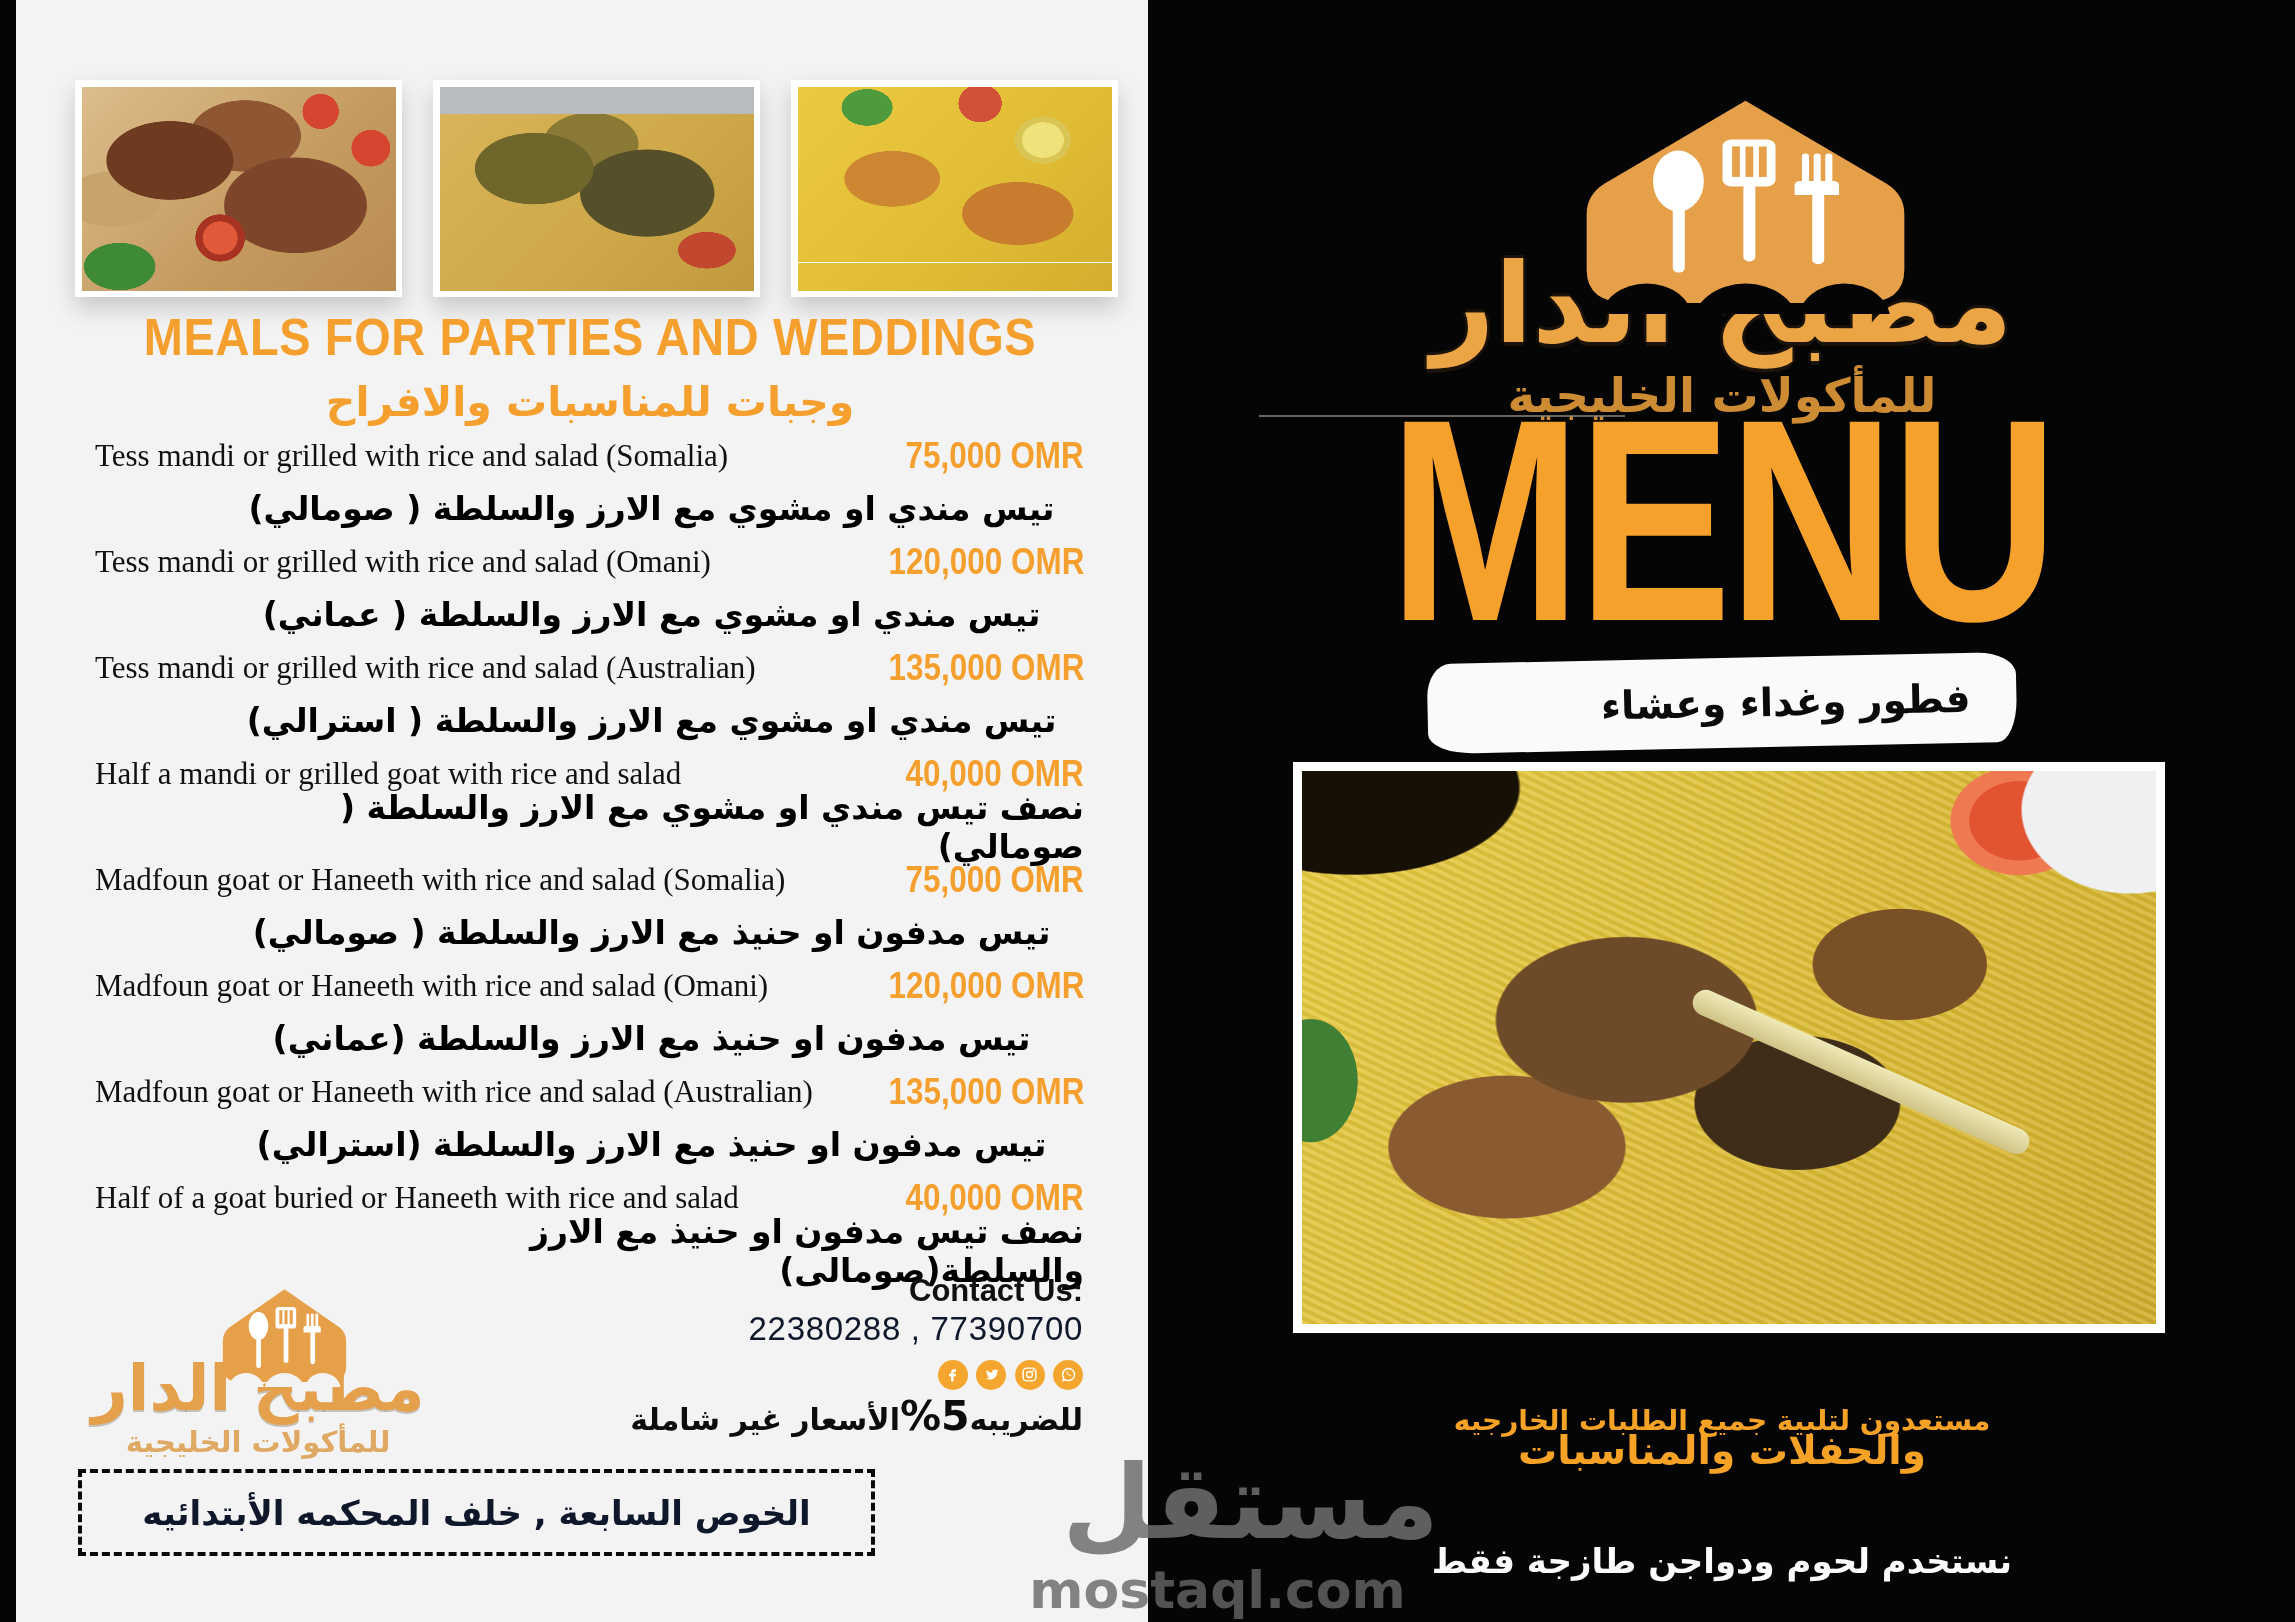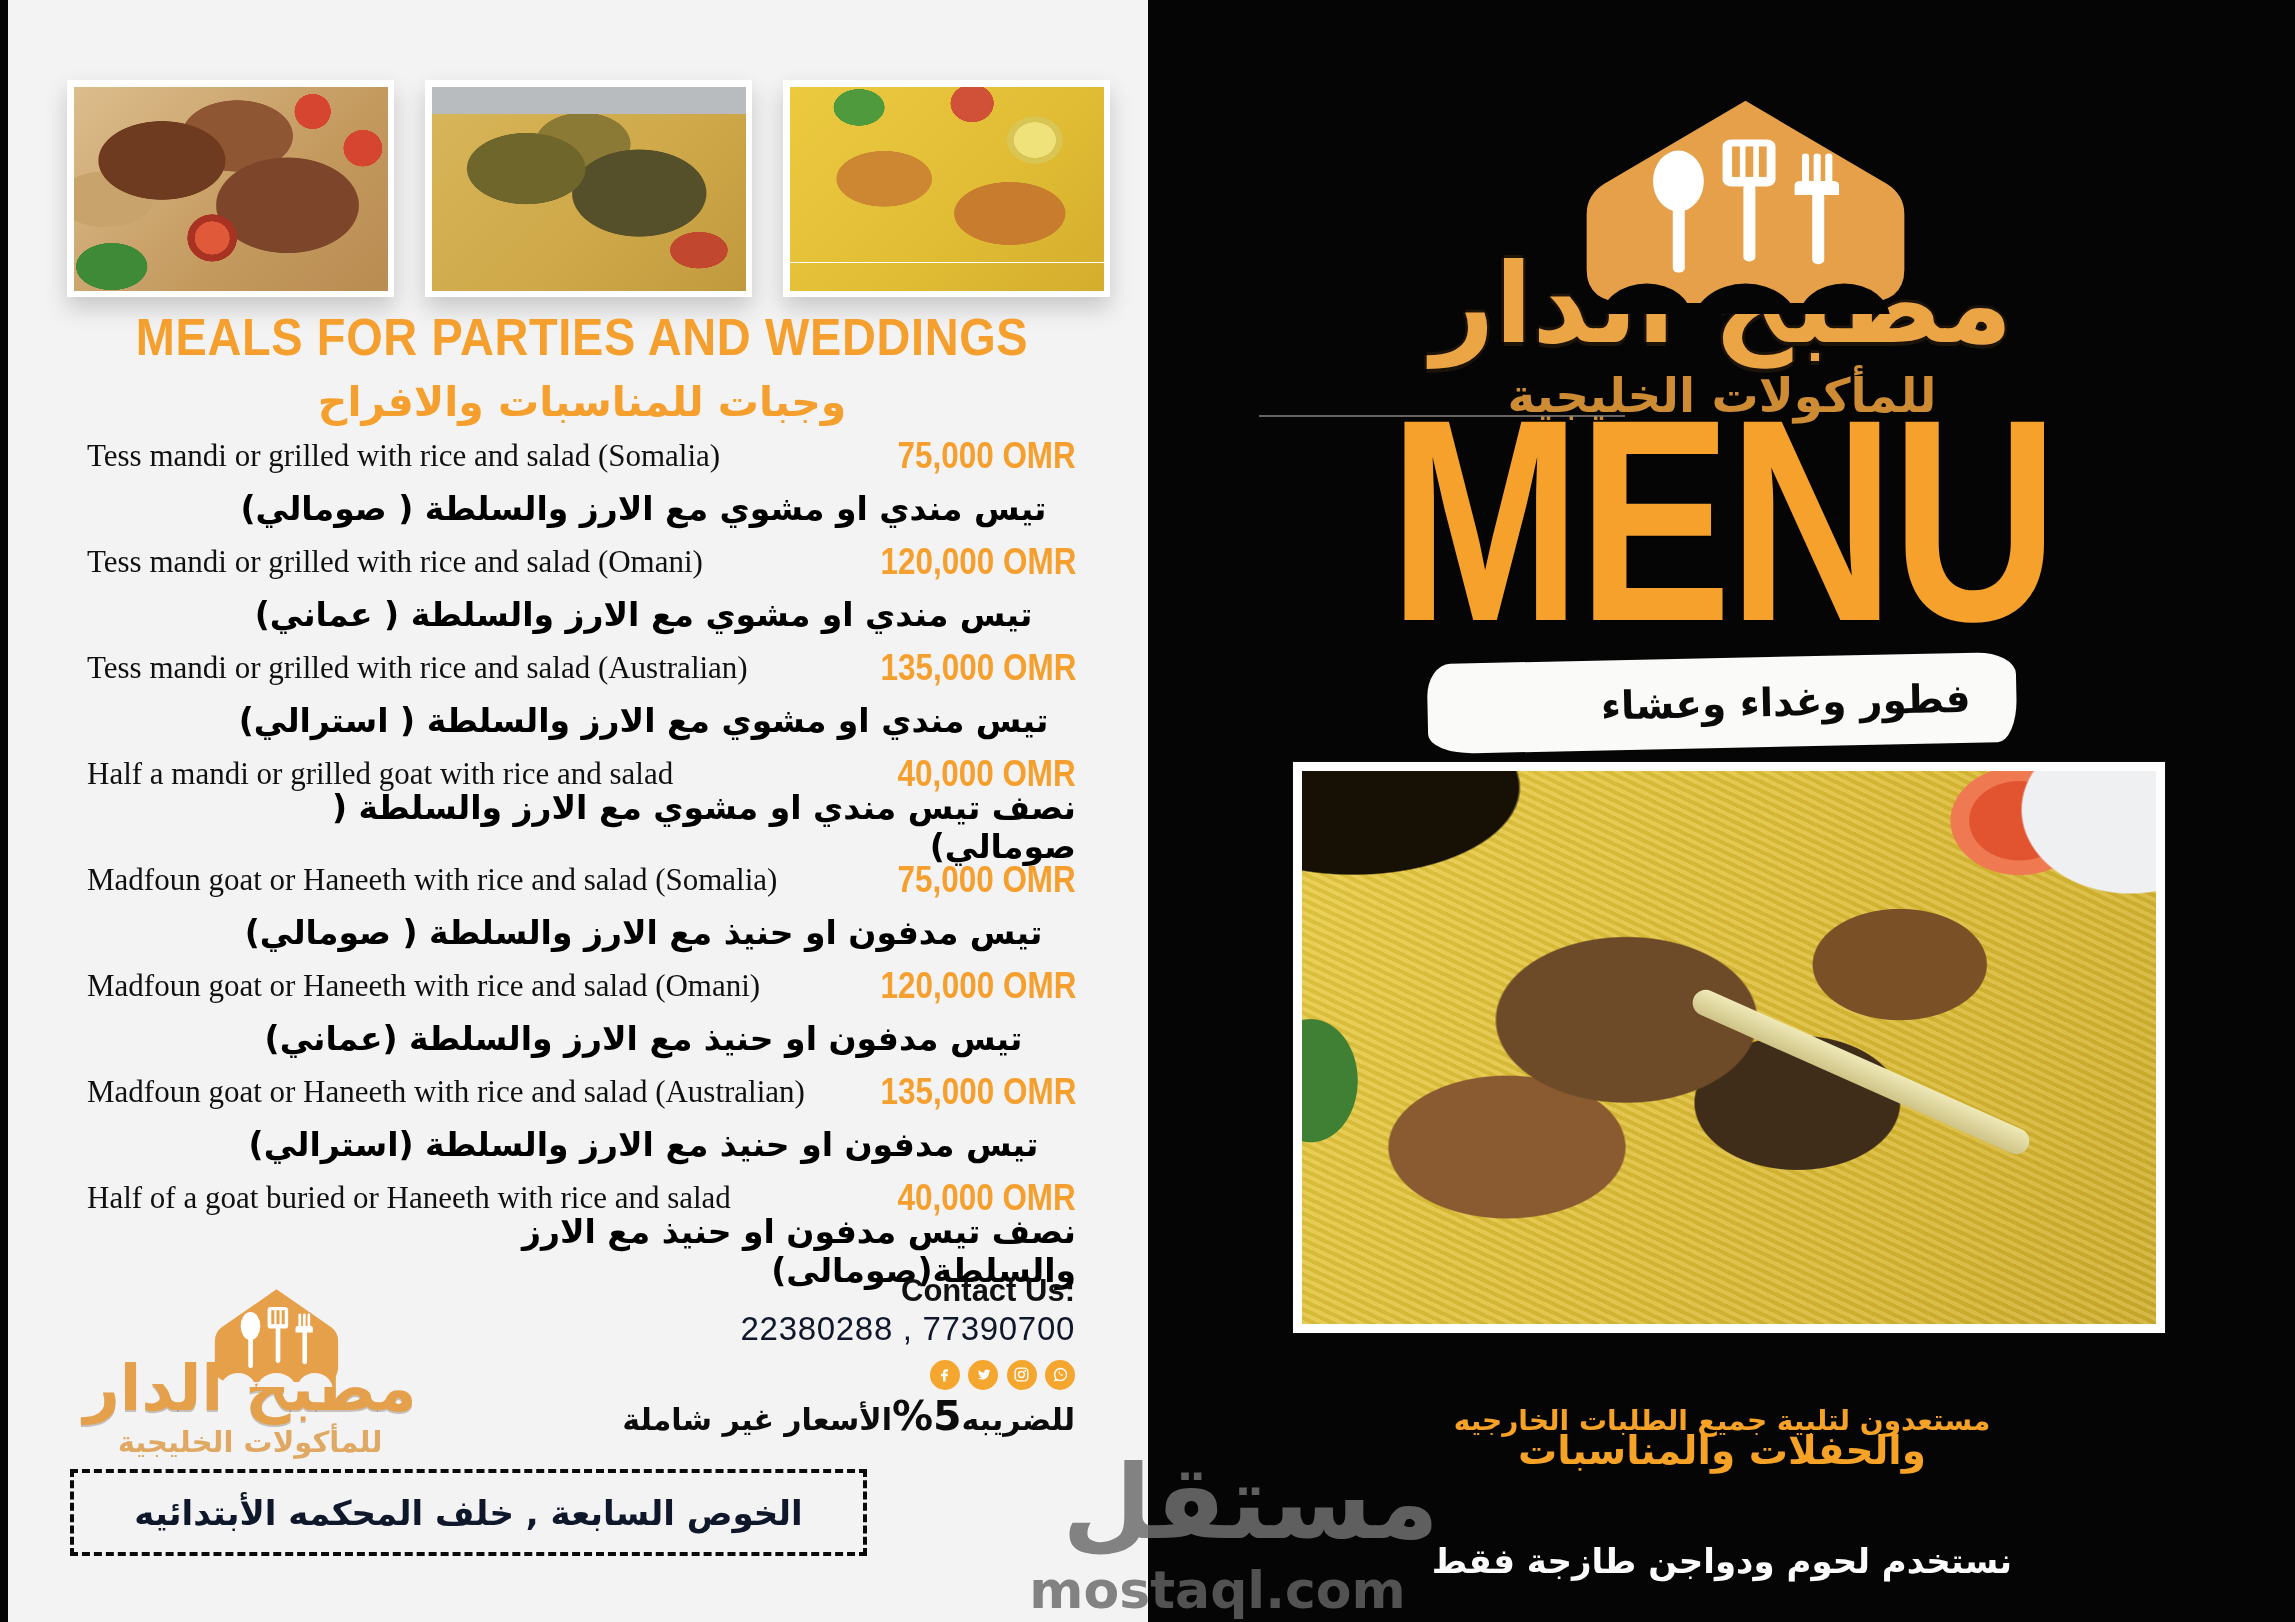--- a/index.html
+++ b/index.html
@@ -1,21 +1,21 @@
 <!DOCTYPE html>
 <html lang="en" style="font-size:10.5px"><head>
 <meta charset="utf-8">
 <style>
   html,body{margin:0;padding:0;background:#222;}
   .canvas{position:relative;width:2295px;height:1623px;overflow:hidden;background:#050505;
           font-family:"Liberation Sans",sans-serif;}
   .ar{font-family:"DejaVu Sans",sans-serif;direction:rtl;}
 
   
-  .left-page{position:absolute;left:8px;top:0;width:1148px;height:1623px;background:#f3f3f4;}
+  .left-page{position:absolute;left:16px;top:0;width:1148px;height:1623px;background:#f3f3f4;}
 
   .photo{position:absolute;top:80px;width:314px;height:204px;background:#fff;padding:6.5px;
          box-sizing:content-box;box-shadow:0 10.5px 22px rgba(0,0,0,.18);}
   .photo .img{width:100%;height:100%;}
   .photo1 .img{background:
     radial-gradient(59px 39px at 12% 88%, #3e8a37 0 60%, transparent 61%),
     radial-gradient(30px 29px at 76% 12%, #d6452f 0 60%, transparent 61%),
     radial-gradient(41px 39px at 44% 74%, #e05a3a 0 42%, #a83322 43% 60%, transparent 61%),
     radial-gradient(35px 33px at 92% 30%, #d6452f 0 55%, transparent 56%),
     radial-gradient(105px 65px at 28% 36%, #6e3b20 0 60%, transparent 61%),

